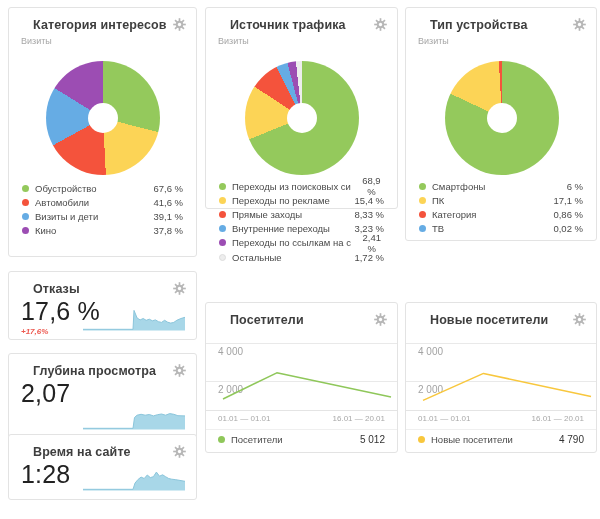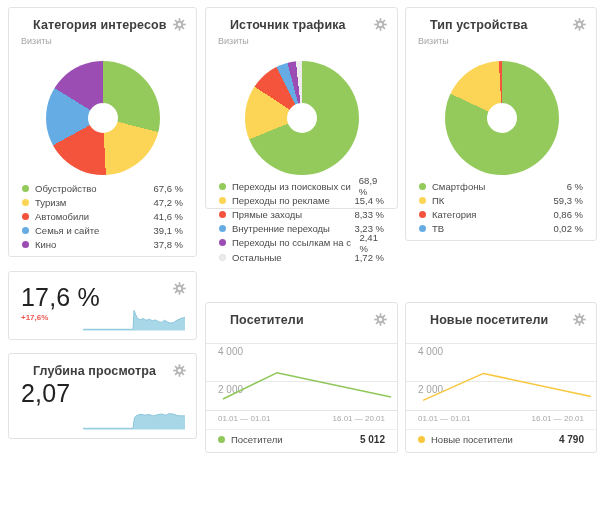--- a/index.html
+++ b/index.html
@@ -7,38 +7,38 @@
           font-family:"Liberation Sans",sans-serif;}
   .card{position:absolute;background:#fff;border:1px solid #e3e3e3;border-radius:3px;box-sizing:border-box;}
   .card-header{position:relative;padding:10px 12px 0 12px;}
   .card-title{font-size:12.5px;font-weight:bold;color:#3e3e3e;letter-spacing:.1px;padding-left:12px;}
   .card-sub{font-size:9px;color:#a6a6a6;margin-top:4px;}
   .gear{position:absolute;top:10px;right:10px;width:13px;height:13px;cursor:pointer;}
   .donut{position:absolute;border-radius:50%;width:114px;height:114px;top:53px;}
   .donut .hole{position:absolute;left:50%;top:50%;width:30px;height:30px;margin:-15px 0 0 -15px;
                background:#fff;border-radius:50%;}
   .legend{position:absolute;left:0;right:0;}
-  .legend-row{display:flex;align-items:center;height:14.2px;padding:0 13px;cursor:pointer;}
+  .legend-row{display:flex;align-items:center;height:14.2px;padding:0 13px;cursor:pointer;text-align:center;}
   .dot{width:7px;height:7px;border-radius:50%;margin-right:6px;flex:none;background:#ccc;}
   .legend-label{font-size:9.5px;color:#4a4a4a;white-space:nowrap;overflow:hidden;}
   .legend-value{margin-left:auto;font-size:9.5px;color:#4a4a4a;padding-left:8px;}
   
   .metric-value{font-size:25px;color:#222;padding:1px 12px 0 12px;letter-spacing:.2px;}
   .metric-delta{font-size:8px;padding:1px 12px 0 12px;font-weight:bold;}
   .spark{position:absolute;right:11px;bottom:8px;}
   
   .grid{position:absolute;left:0;right:0;height:1px;background:#e9e9e9;}
   .axis{position:absolute;left:0;right:0;height:1px;background:#e4e4e4;}
   .ytick{position:absolute;left:12px;font-size:10px;color:#a3a3a3;}
   .xlabels{position:absolute;left:12px;right:12px;display:flex;justify-content:space-between;
            font-size:8px;color:#a8a8a8;}
   .divider{position:absolute;left:0;right:0;height:1px;background:#efefef;}
   .line-legend{position:absolute;left:12px;right:12px;display:flex;align-items:center;
                font-size:9.5px;color:#4a4a4a;}
-  .line-total{margin-left:auto;font-size:10px;color:#333;font-weight:bold;}
+  .line-total{margin-left:auto;font-size:10px;color:#333;}
   .lineplot{position:absolute;left:0;top:34px;}
 </style>
 </head>
 <body>
 
 <div id="canvas">
 
   <div class="card" style="left:8px;top:7px;width:189px;height:250px;">
     <div class="card-header">
       <div class="card-title">Категория интересов</div>
@@ -57,32 +57,27 @@
     <div class="donut" style="left: 37px; background: conic-gradient(rgb(148, 201, 92) 0deg, rgb(148, 201, 92) 104.31deg, rgb(252, 212, 86) 104.31deg, rgb(252, 212, 86) 177.15deg, rgb(244, 83, 60) 177.15deg, rgb(244, 83, 60) 241.34deg, rgb(102, 172, 228) 241.34deg, rgb(102, 172, 228) 301.67deg, rgb(156, 77, 179) 301.67deg, rgb(156, 77, 179) 360deg);">
       <div class="hole"></div>
     </div>
     <div class="legend" style="top:173px;">
       <div class="legend-row">
         <span class="dot" style="background: rgb(148, 201, 92);"></span>
         <span class="legend-label">Обустройство</span>
         <span class="legend-value">67,6 %</span>
       </div>
       <div class="legend-row">
-        <span class="dot" style="background: rgb(252, 212, 86);"></span>
-        <span class="legend-label">Туризм</span>
-        <span class="legend-value">47,2 %</span>
-      </div>
-      <div class="legend-row">
         <span class="dot" style="background: rgb(244, 83, 60);"></span>
         <span class="legend-label">Автомобили</span>
         <span class="legend-value">41,6 %</span>
       </div>
       <div class="legend-row">
         <span class="dot" style="background: rgb(102, 172, 228);"></span>
-        <span class="legend-label">Семья и сайте</span>
+        <span class="legend-label">Визиты и дети</span>
         <span class="legend-value">39,1 %</span>
       </div>
       <div class="legend-row">
         <span class="dot" style="background: rgb(156, 77, 179);"></span>
         <span class="legend-label">Кино</span>
         <span class="legend-value">37,8 %</span>
       </div>
     </div>
   </div>
 
@@ -158,50 +153,51 @@
     </div>
     <div class="legend" style="top:171px;">
       <div class="legend-row">
         <span class="dot" style="background: rgb(148, 201, 92);"></span>
         <span class="legend-label">Смартфоны</span>
         <span class="legend-value">6 %</span>
       </div>
       <div class="legend-row">
         <span class="dot" style="background: rgb(252, 212, 86);"></span>
         <span class="legend-label">ПК</span>
-        <span class="legend-value">59,3 %</span>
+        <span class="legend-value">17,1 %</span>
       </div>
       <div class="legend-row">
         <span class="dot" style="background: rgb(244, 83, 60);"></span>
         <span class="legend-label">Категория</span>
         <span class="legend-value">0,86 %</span>
       </div>
       <div class="legend-row">
         <span class="dot" style="background: rgb(102, 172, 228);"></span>
         <span class="legend-label">ТВ</span>
         <span class="legend-value">0,02 %</span>
       </div>
     </div>
   </div>
 
   <div class="card" style="left:8px;top:271px;width:189px;height:69px;">
     <div class="card-header">
+      <div class="card-title">Отказы</div>
       <svg class="gear" viewBox="0 0 14 14">
         <g fill="#b7b7b7">
           <rect x="6.1" y="0.2" width="1.8" height="13.6"></rect>
           <rect x="6.1" y="0.2" width="1.8" height="13.6" transform="rotate(45 7 7)"></rect>
           <rect x="6.1" y="0.2" width="1.8" height="13.6" transform="rotate(90 7 7)"></rect>
           <rect x="6.1" y="0.2" width="1.8" height="13.6" transform="rotate(135 7 7)"></rect>
           <circle cx="7" cy="7" r="4"></circle>
         </g>
         <circle cx="7" cy="7" r="1.8" fill="#fff"></circle>
       </svg>
     </div>
     <div class="metric-value">17,6 %</div>
-    <div class="metric-delta" style="color:#ED5A51;">+17,6%</div>
+    <div class="metric-delta" style="color:#ED5A51;font-style:italic;">+17,6%</div>
     <svg class="spark" width="102" height="26" viewBox="0 0 102 26">
       <polygon points="0.0,24.3 50.0,24.3 51.0,5.4 54.1,13.0 57.1,14.9 60.2,13.5 63.2,15.3 66.3,14.2 69.4,15.8 72.4,14.9 75.5,16.7 78.5,17.4 81.6,15.3 84.7,17.2 87.7,18.1 90.8,17.4 93.8,15.3 97.9,13.5 102.0,12.3 102,25.5 0,25.5" fill="#A8D7E8"></polygon>
       <polyline points="0.0,24.3 50.0,24.3 51.0,5.4 54.1,13.0 57.1,14.9 60.2,13.5 63.2,15.3 66.3,14.2 69.4,15.8 72.4,14.9 75.5,16.7 78.5,17.4 81.6,15.3 84.7,17.2 87.7,18.1 90.8,17.4 93.8,15.3 97.9,13.5 102.0,12.3" fill="none" stroke="#8AC5DB" stroke-width="1"></polyline>
     </svg>
   </div>
 
   <div class="card" style="left:8px;top:353px;width:189px;height:86px;">
     <div class="card-header">
       <div class="card-title">Глубина просмотра</div>
       <svg class="gear" viewBox="0 0 14 14">
@@ -215,20 +211,40 @@
         <circle cx="7" cy="7" r="1.8" fill="#fff"></circle>
       </svg>
     </div>
     <div class="metric-value">2,07</div>
     <svg class="spark" width="102" height="26" viewBox="0 0 102 26">
       <polygon points="0.0,24.3 50.0,24.3 51.5,13.5 54.1,11.2 58.1,10.3 62.2,11.2 66.3,10.5 70.4,11.9 74.5,10.7 78.5,10.0 82.6,11.2 86.7,9.6 90.8,10.3 94.9,11.7 102.0,11.9 102,25.5 0,25.5" fill="#A8D7E8"></polygon>
       <polyline points="0.0,24.3 50.0,24.3 51.5,13.5 54.1,11.2 58.1,10.3 62.2,11.2 66.3,10.5 70.4,11.9 74.5,10.7 78.5,10.0 82.6,11.2 86.7,9.6 90.8,10.3 94.9,11.7 102.0,11.9" fill="none" stroke="#8AC5DB" stroke-width="1"></polyline>
     </svg>
   </div>
 
+  <div class="card" style="left:8px;top:434px;width:189px;height:66px;">
+    <div class="card-header">
+      <div class="card-title">Время на сайте</div>
+      <svg class="gear" viewBox="0 0 14 14">
+        <g fill="#b7b7b7">
+          <rect x="6.1" y="0.2" width="1.8" height="13.6"></rect>
+          <rect x="6.1" y="0.2" width="1.8" height="13.6" transform="rotate(45 7 7)"></rect>
+          <rect x="6.1" y="0.2" width="1.8" height="13.6" transform="rotate(90 7 7)"></rect>
+          <rect x="6.1" y="0.2" width="1.8" height="13.6" transform="rotate(135 7 7)"></rect>
+          <circle cx="7" cy="7" r="4"></circle>
+        </g>
+        <circle cx="7" cy="7" r="1.8" fill="#fff"></circle>
+      </svg>
+    </div>
+    <div class="metric-value">1:28</div>
+    <svg class="spark" width="102" height="26" viewBox="0 0 102 26">
+      <polygon points="0.0,24.3 50.0,24.3 52.0,18.1 55.1,14.4 58.1,12.1 61.2,13.5 64.3,10.0 67.3,12.6 70.4,11.7 73.4,7.1 76.5,11.2 79.6,9.8 82.6,11.7 85.7,13.5 88.7,14.2 92.8,14.7 102.0,16.3 102,25.5 0,25.5" fill="#A8D7E8"></polygon>
+      <polyline points="0.0,24.3 50.0,24.3 52.0,18.1 55.1,14.4 58.1,12.1 61.2,13.5 64.3,10.0 67.3,12.6 70.4,11.7 73.4,7.1 76.5,11.2 79.6,9.8 82.6,11.7 85.7,13.5 88.7,14.2 92.8,14.7 102.0,16.3" fill="none" stroke="#8AC5DB" stroke-width="1"></polyline>
+    </svg>
+  </div>
 
   <div class="card" style="left:205px;top:302px;width:193px;height:151px;">
     <div class="card-header">
       <div class="card-title">Посетители</div>
       <svg class="gear" viewBox="0 0 14 14">
         <g fill="#b7b7b7">
           <rect x="6.1" y="0.2" width="1.8" height="13.6"></rect>
           <rect x="6.1" y="0.2" width="1.8" height="13.6" transform="rotate(45 7 7)"></rect>
           <rect x="6.1" y="0.2" width="1.8" height="13.6" transform="rotate(90 7 7)"></rect>
           <rect x="6.1" y="0.2" width="1.8" height="13.6" transform="rotate(135 7 7)"></rect>

